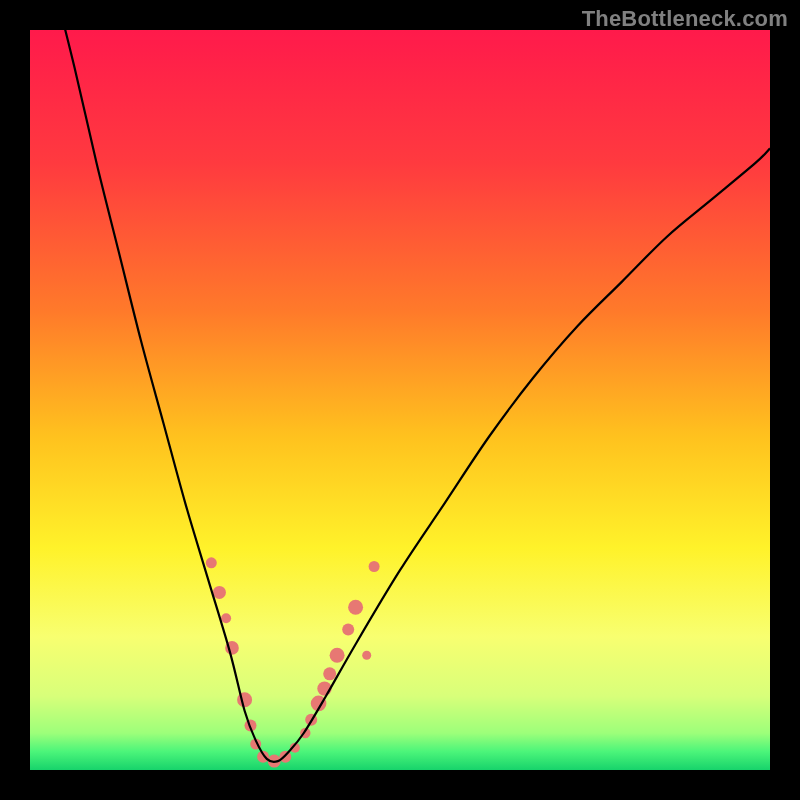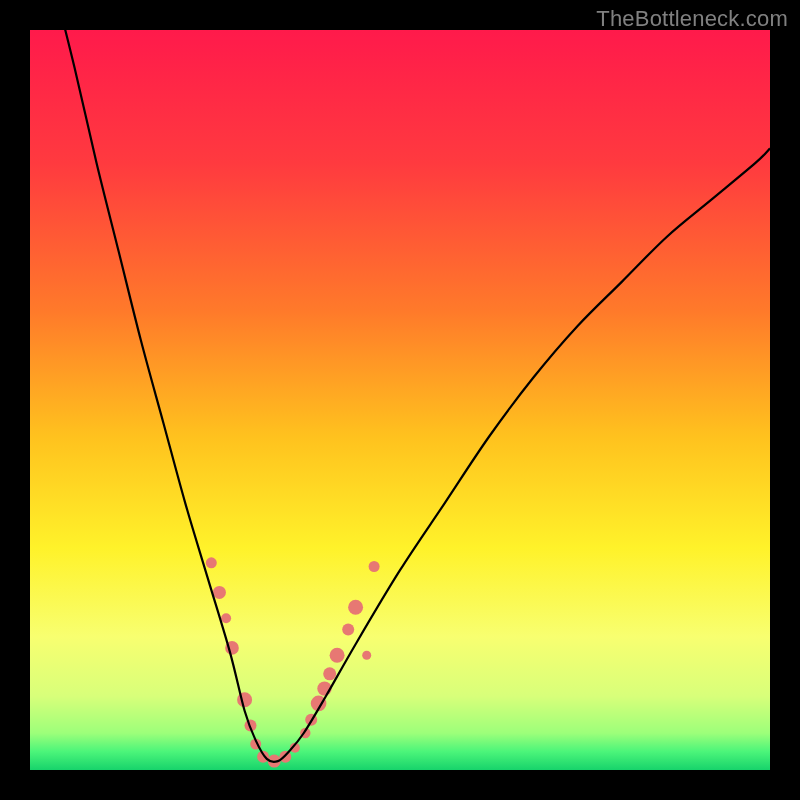--- a/index.html
+++ b/index.html
@@ -29,21 +29,21 @@
     position: absolute;
     left: 0; top: 0;
     width: 100%; height: 100%;
   }
   .watermark {
     position: absolute;
     top: 6px;
     right: 12px;
     color: #808080;
     font-size: 22px;
-    font-weight: 400;
+    font-weight: 700;
     letter-spacing: 0.2px;
     user-select: none;
   }
   svg.curve {
     position: absolute;
     left: 0; top: 0;
     width: 100%; height: 100%;
     overflow: visible;
   }
 </style>

